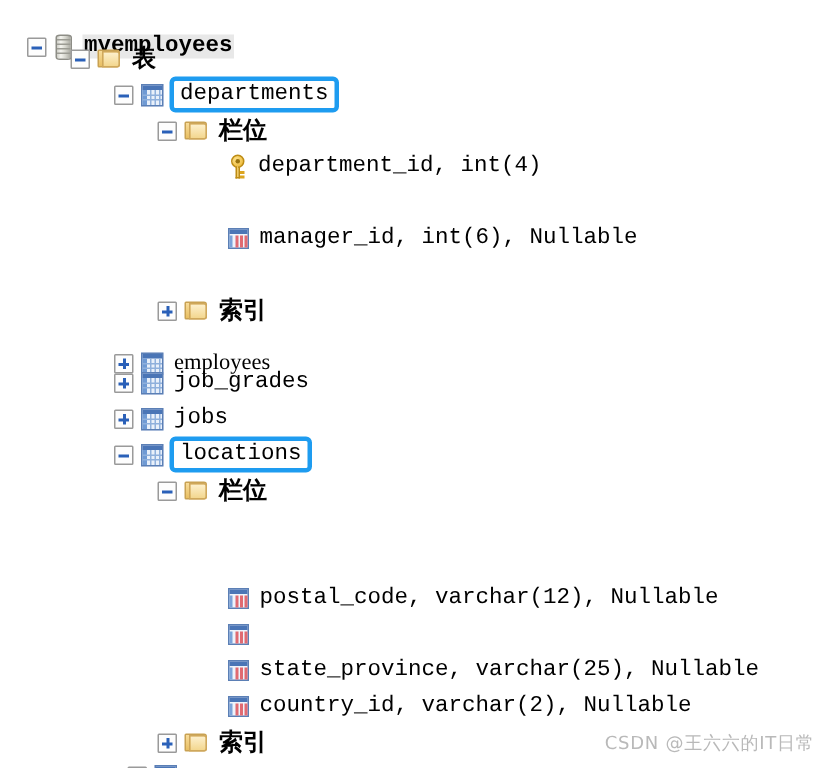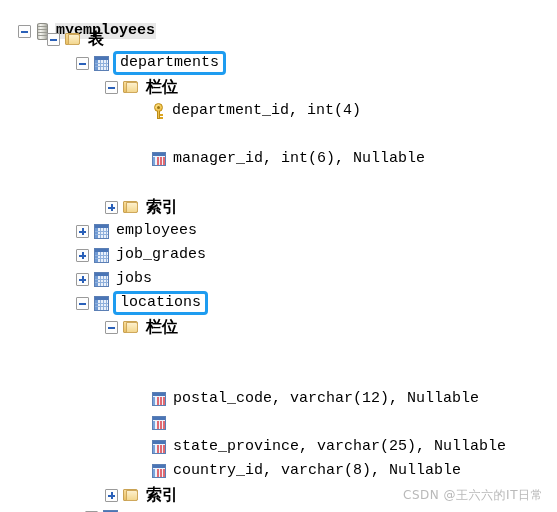--- a/index.html
+++ b/index.html
@@ -197,21 +197,21 @@
     </div>
     <div class="row" style="top: 195px;">
       <span class="ind" style="width: 105px;"></span>
       <span class="exp plus"></span>
       <span class="ic ic-folder">
         <span class="bk"></span>
         <span class="fr"></span>
       </span>
       <span class="lbl cjk">索引</span>
     </div>
-    <div class="row" style="top: 219px;">
+    <div class="row" style="top: 230px; font-family: Liberation Serif, serif;">
       <span class="ind" style="width: 76px;"></span>
       <span class="exp plus"></span>
       <span class="ic ic-table">
         <span class="frame"></span>
         <span class="hdr"></span>
         <span class="lcol"></span>
         <span class="vb" style="left:6px"></span>
         <span class="vb" style="left:9px"></span>
         <span class="vb" style="left:12px"></span>
         <span class="hb" style="top:7px"></span>
@@ -315,21 +315,21 @@
       <span class="ind" style="width: 134px;"></span>
       <span class="exp none"></span>
       <span class="ic ic-col">
         <span class="frame"></span>
         <span class="hdr"></span>
         <span class="lcol"></span>
         <span class="st" style="left:5px"></span>
         <span class="st" style="left:8px"></span>
         <span class="st" style="left:11px"></span>
       </span>
-      <span class="lbl">country_id,  varchar(8),  Nullable</span>
+      <span class="lbl">country_id,  varchar(2),  Nullable</span>
     </div>
     <div class="row" style="top: 483px;">
       <span class="ind" style="width: 105px;"></span>
       <span class="exp plus"></span>
       <span class="ic ic-folder">
         <span class="bk"></span>
         <span class="fr"></span>
       </span>
       <span class="lbl cjk">索引</span>
     </div>

